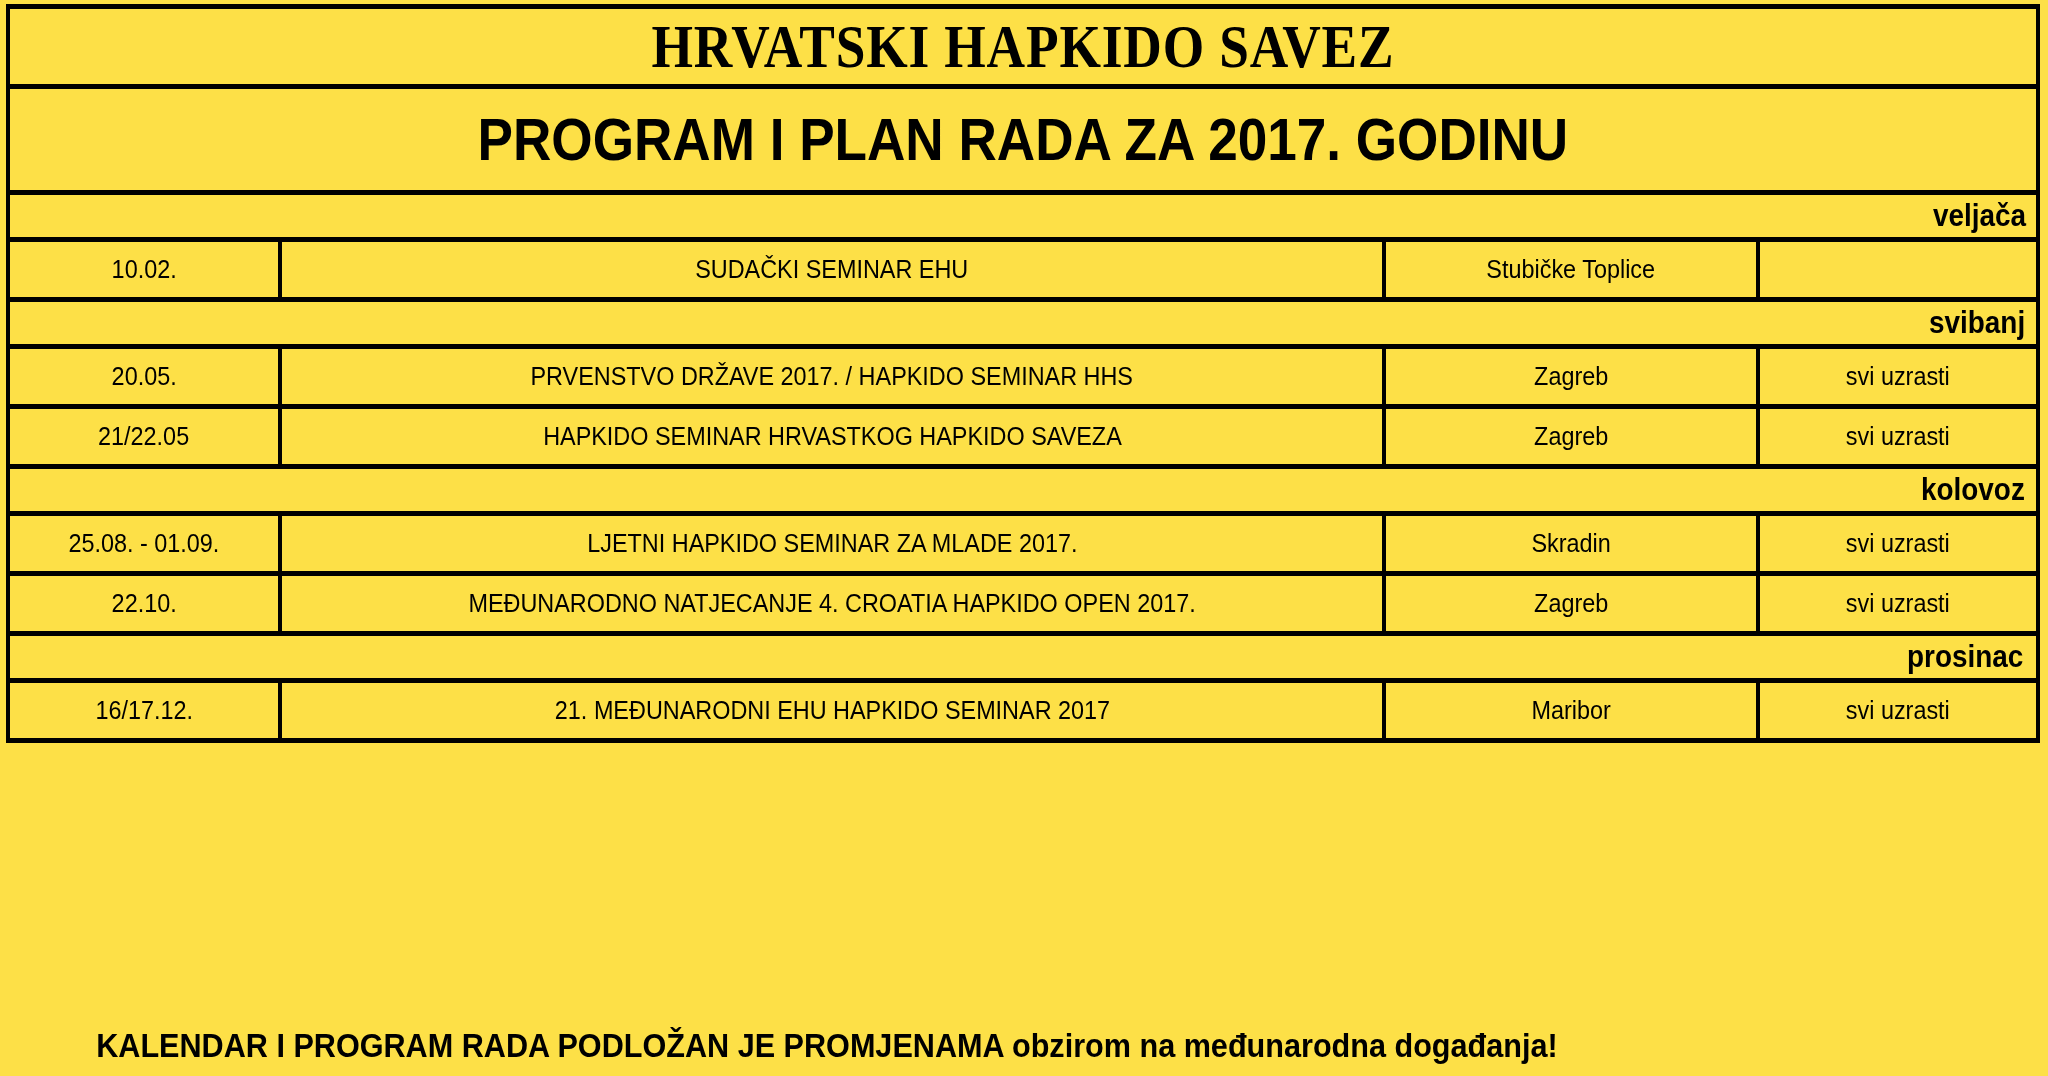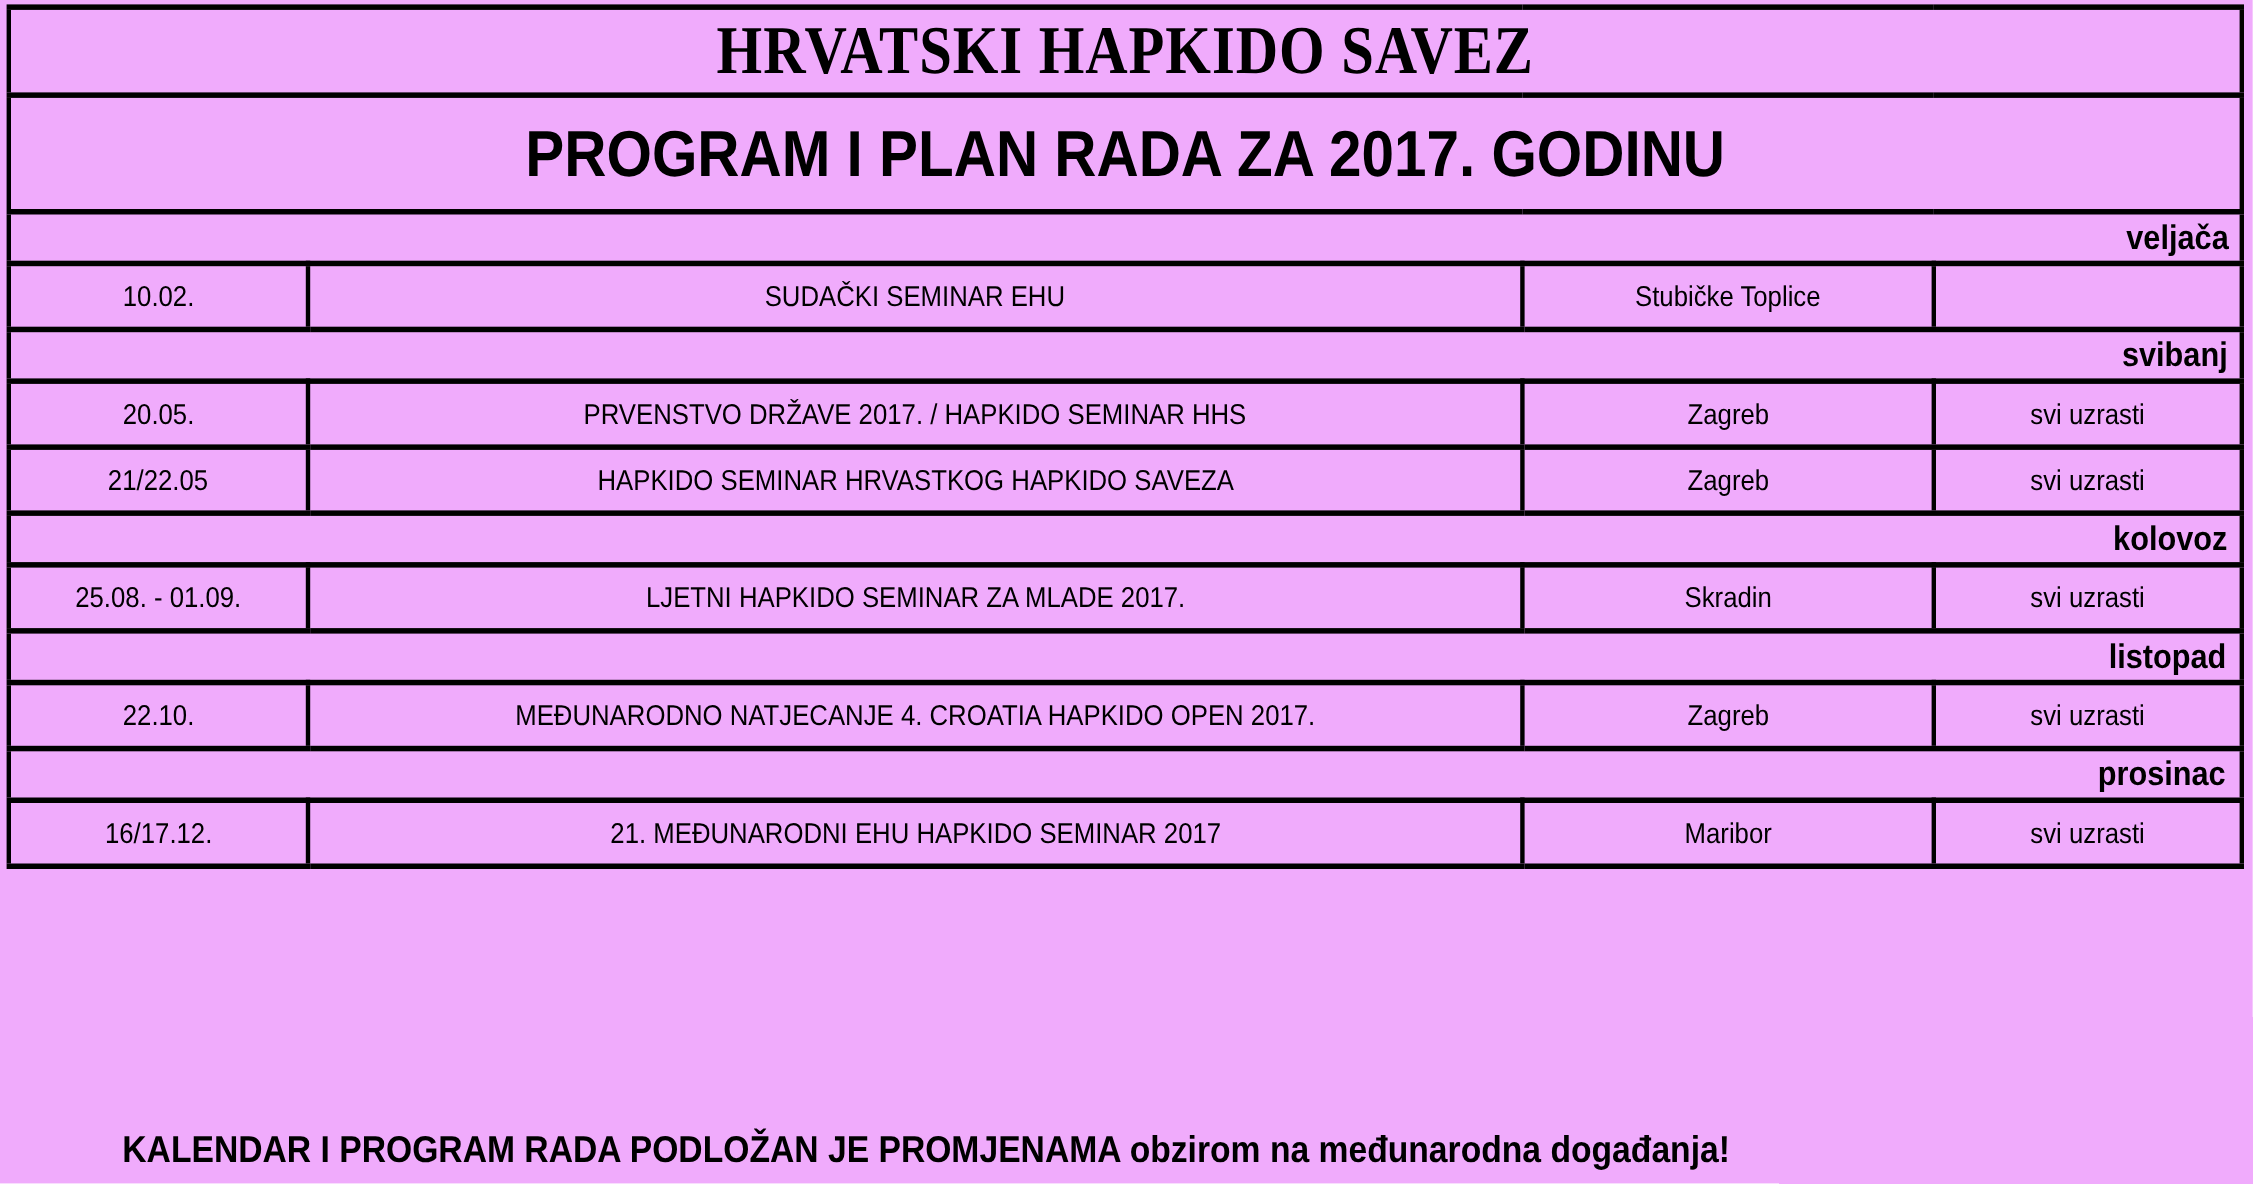--- a/index.html
+++ b/index.html
@@ -4,21 +4,21 @@
 <style>
   html, body {
     margin: 0;
     padding: 0;
     background: #ffffff;
   }
   .page {
     position: relative;
     width: 2048px;
     height: 1076px;
-    background: #f0abfc;
+    background: #fde047;
     font-family: "Liberation Sans", sans-serif;
     color: #000000;
     overflow: hidden;
   }
   table.doc-table {
     position: absolute;
     left: 6px;
     top: 4px;
     width: 2034px;
     border-collapse: collapse;
@@ -65,21 +65,21 @@
   tr.event-row td {
     height: 55px;
     font-size: 26px;
     font-weight: normal;
   }
   .footer-note {
     position: absolute;
     left: 0;
     top: 1026px;
     width: 1654px;
-    text-align: right;
+    text-align: center;
     font-weight: bold;
     font-size: 34px;
   }
 </style>
 </head>
 <body>
 
 <div class="page">
 
   <table class="doc-table">
@@ -138,25 +138,20 @@
         <span class="cx">kolovoz</span>
       </td>
     </tr>
     <tr class="event-row">
       <td><span class="cx">25.08. - 01.09.</span></td>
       <td><span class="cx">LJETNI HAPKIDO SEMINAR ZA MLADE 2017.</span></td>
       <td><span class="cx">Skradin</span></td>
       <td><span class="cx">svi uzrasti</span></td>
     </tr>
 
-    <tr class="month-row">
-      <td colspan="4">
-        <span class="cx">listopad</span>
-      </td>
-    </tr>
     <tr class="event-row">
       <td><span class="cx">22.10.</span></td>
       <td><span class="cx">MEĐUNARODNO NATJECANJE 4. CROATIA HAPKIDO OPEN 2017.</span></td>
       <td><span class="cx">Zagreb</span></td>
       <td><span class="cx">svi uzrasti</span></td>
     </tr>
 
     <tr class="month-row">
       <td colspan="4">
         <span class="cx">prosinac</span>

